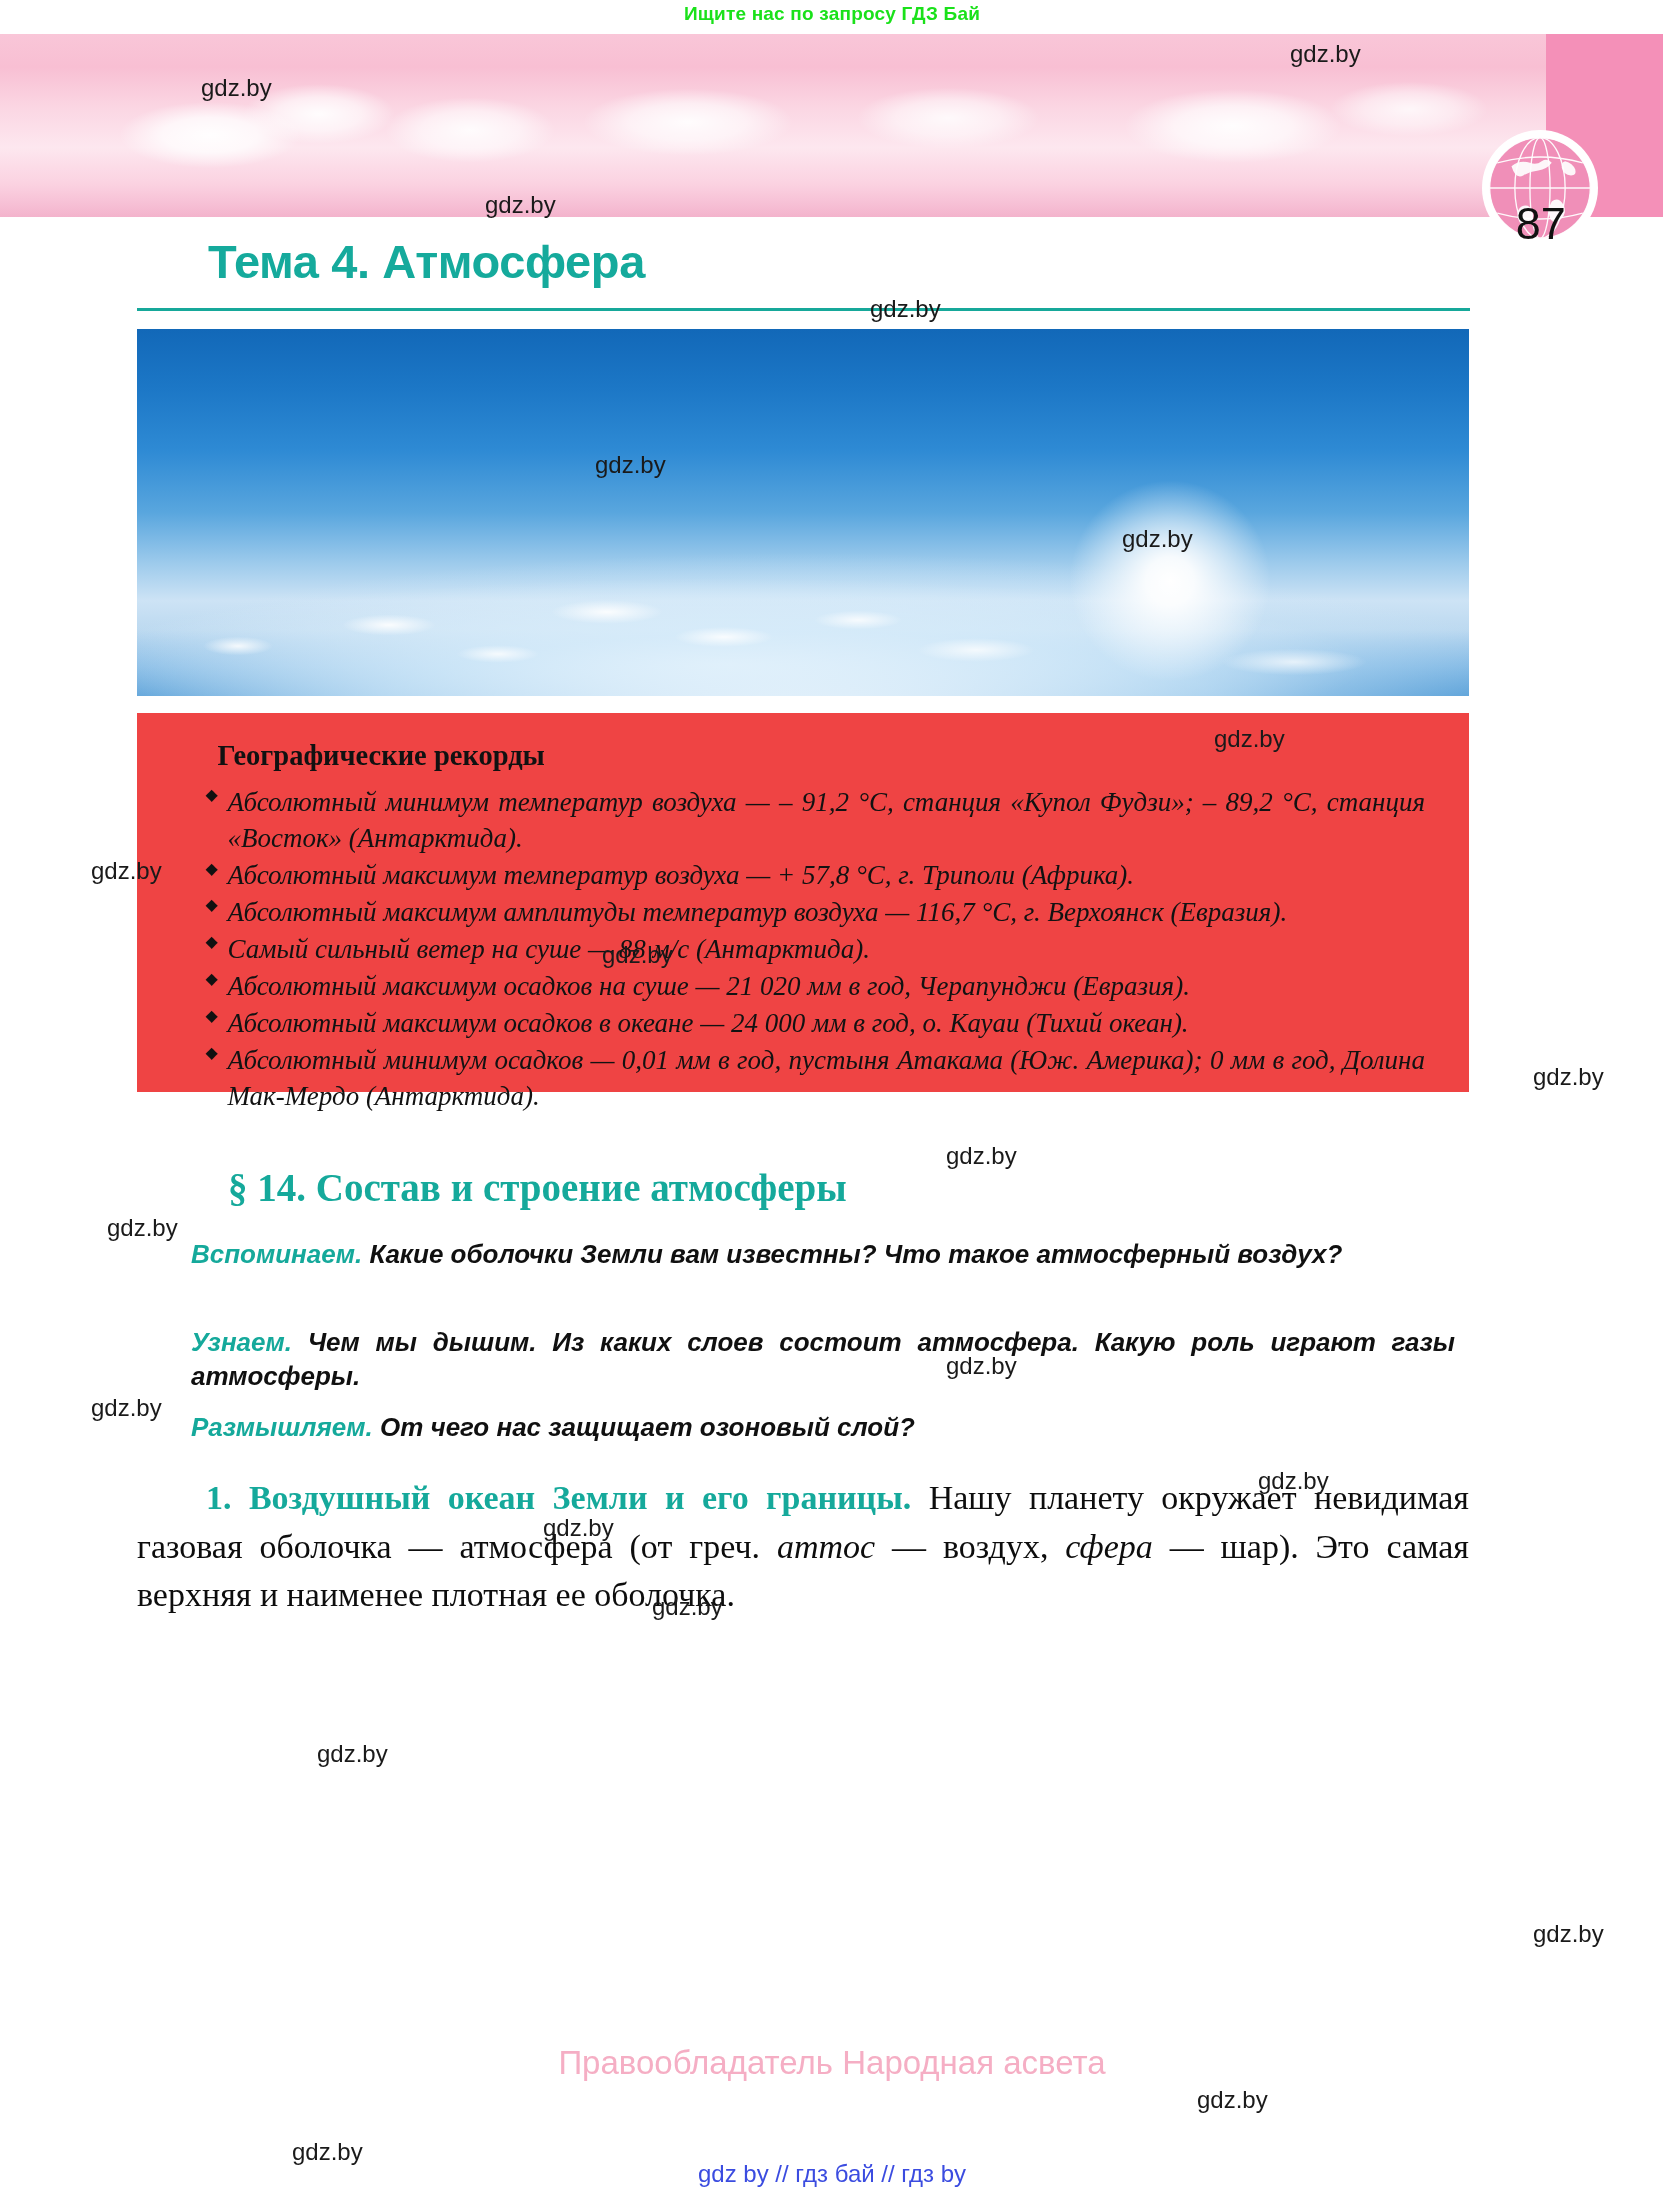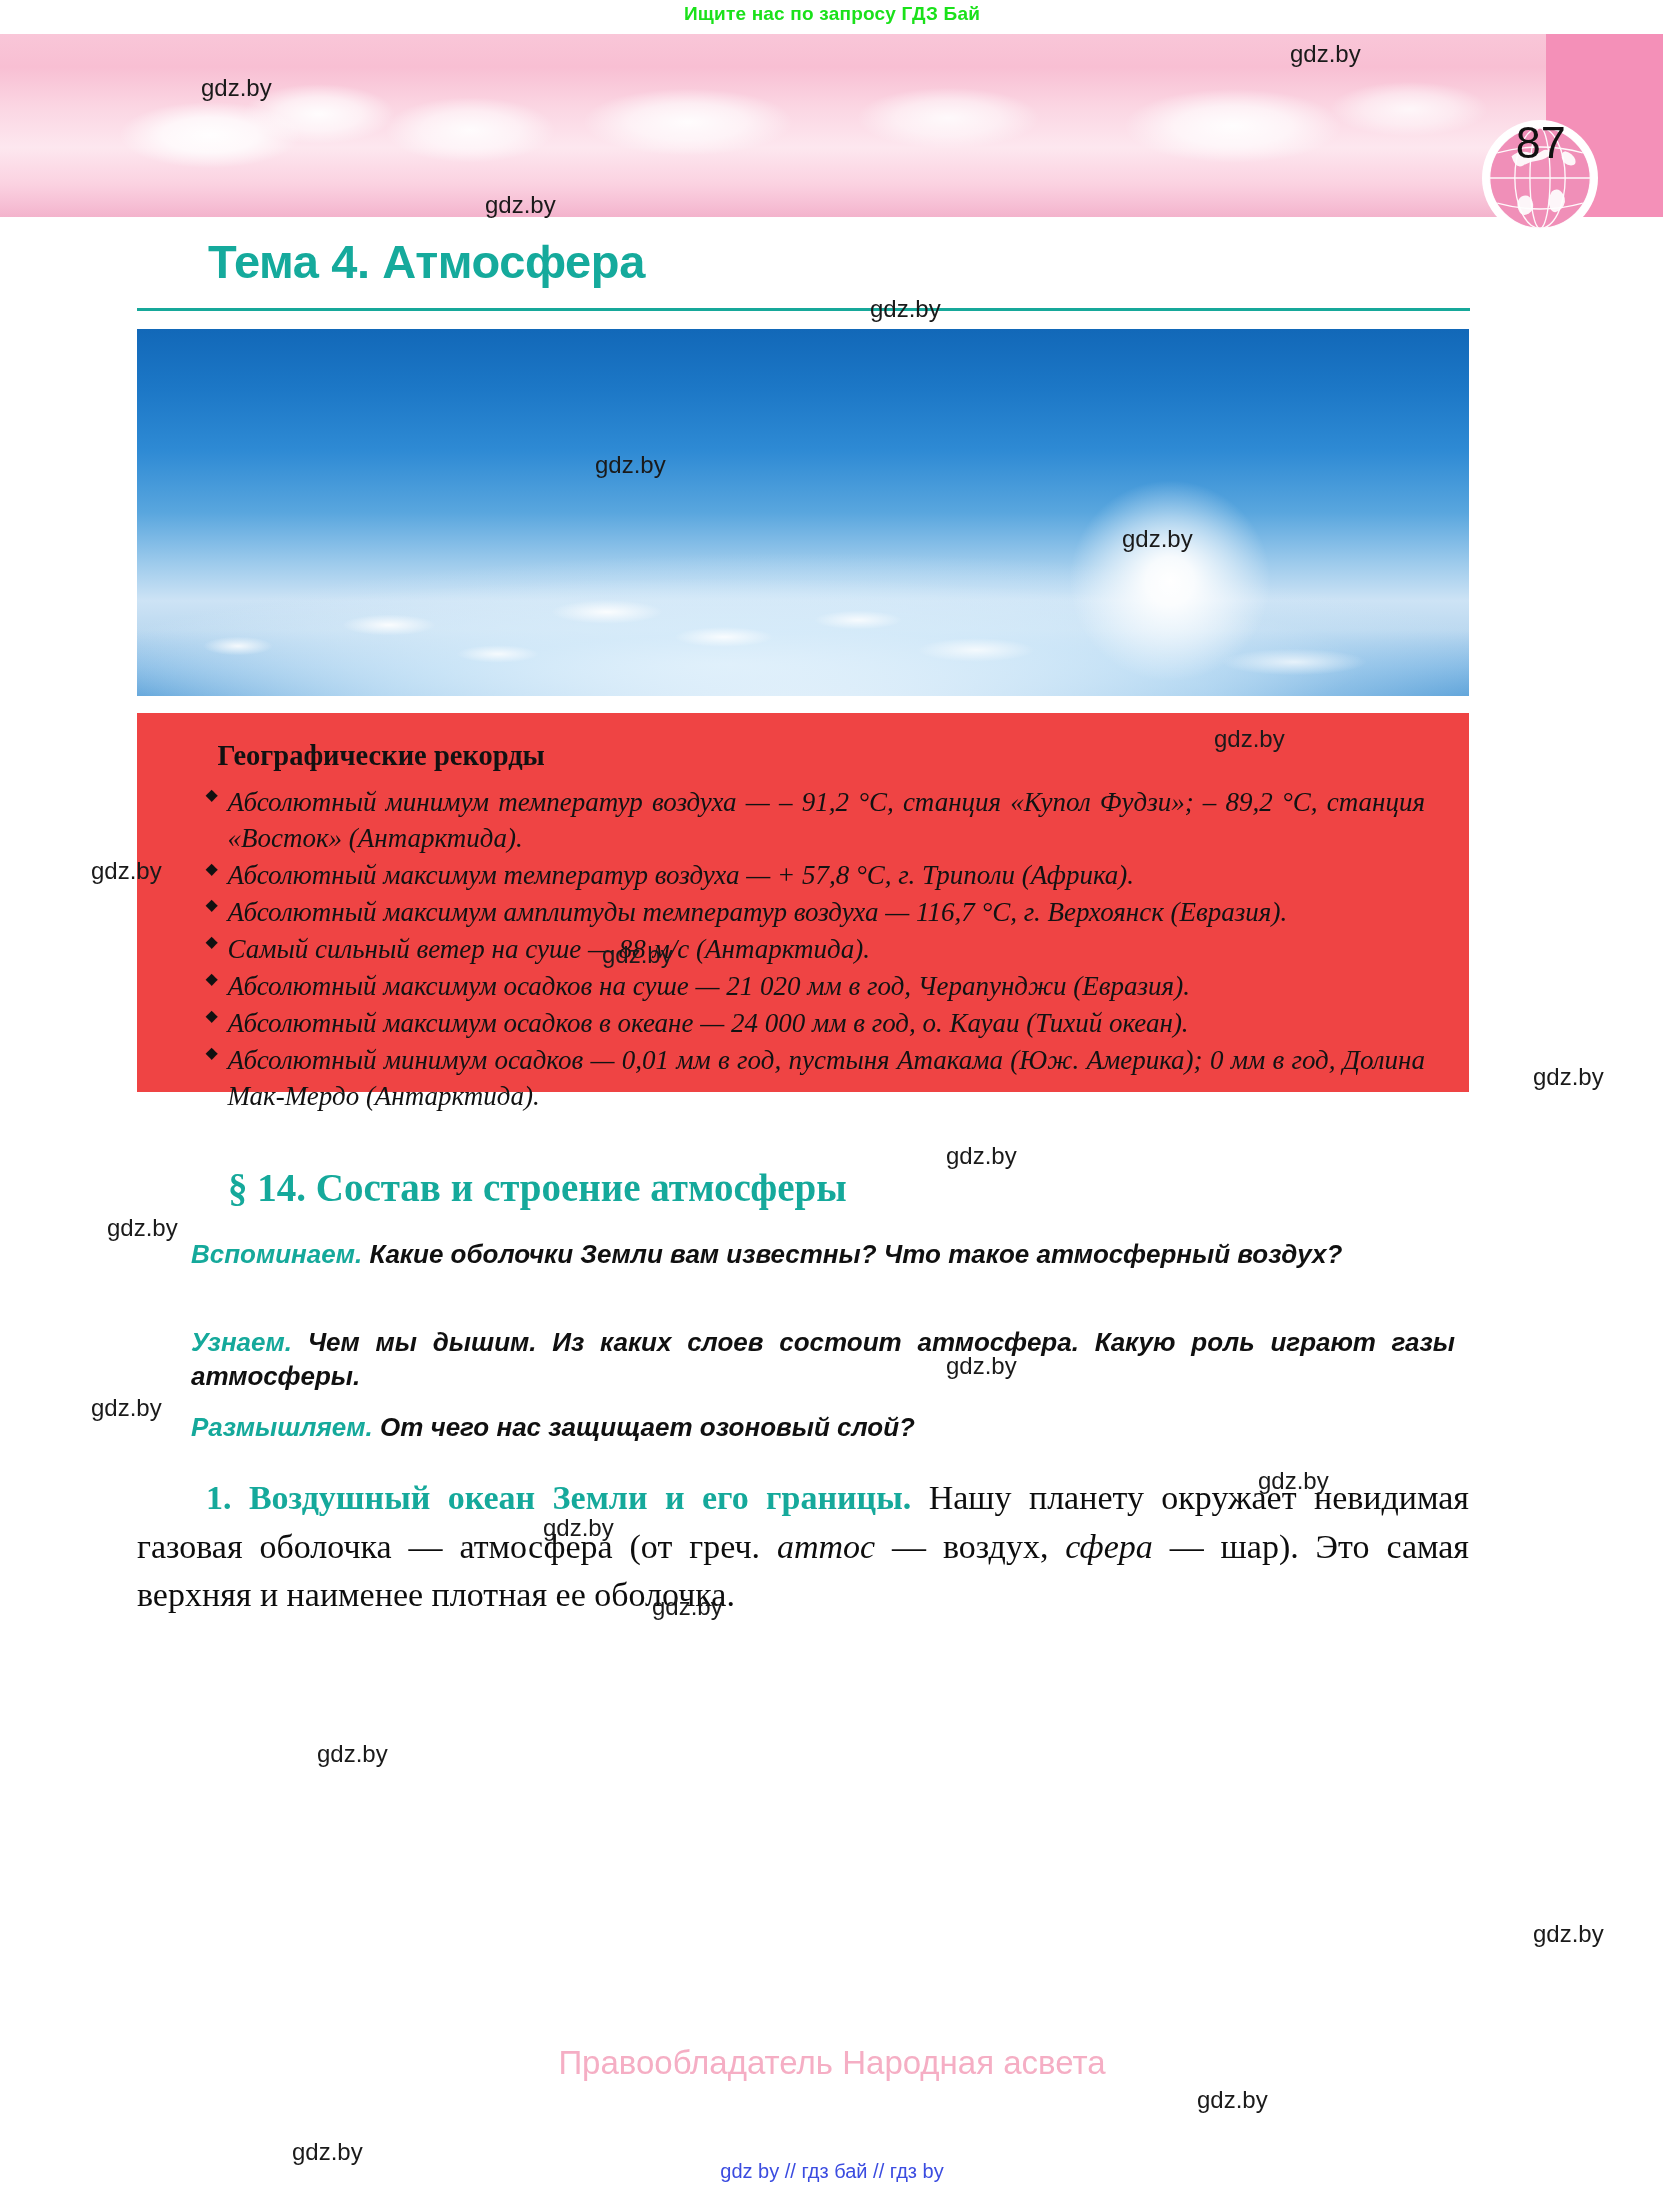--- a/index.html
+++ b/index.html
@@ -65,27 +65,27 @@
     position: absolute;
     left: 1546px; top: 34px;
     width: 117px;
     height: 183px;
     background: #f490b8;
     z-index: 6;
   }
   
   .page-globe {
     position: absolute;
-    left: 1482px; top: 120px;
+    left: 1482px; top: 130px;
     width: 116px; height: 116px;
     border-radius: 50%;
     background: #ffffff;
     z-index: 8;
     display: flex;
-    align-items: flex-start;
+    align-items: flex-end;
     justify-content: center;
   }
   .page-globe .globe-svg {
     position: absolute;
     left: 5.9px; top: 5.9px;
     width: 104px; height: 104px;
   }
   .page-number {
     position: relative;
     z-index: 2;
@@ -265,21 +265,21 @@
     font-size: 33px;
     color: #f5aec4;
     z-index: 12;
   }
   .site-footer {
     position: absolute;
     left: 0; top: 2160px;
     width: 1664px;
     text-align: center;
     font-family: "Liberation Sans", "DejaVu Sans", sans-serif;
-    font-size: 20px;
+    font-size: 24px;
     color: #3b4ce0;
     z-index: 12;
   }
 
   
   .wm {
     position: absolute;
     font-family: "Liberation Sans", "DejaVu Sans", sans-serif;
     font-size: 24px;
     color: #1a1a1a;

